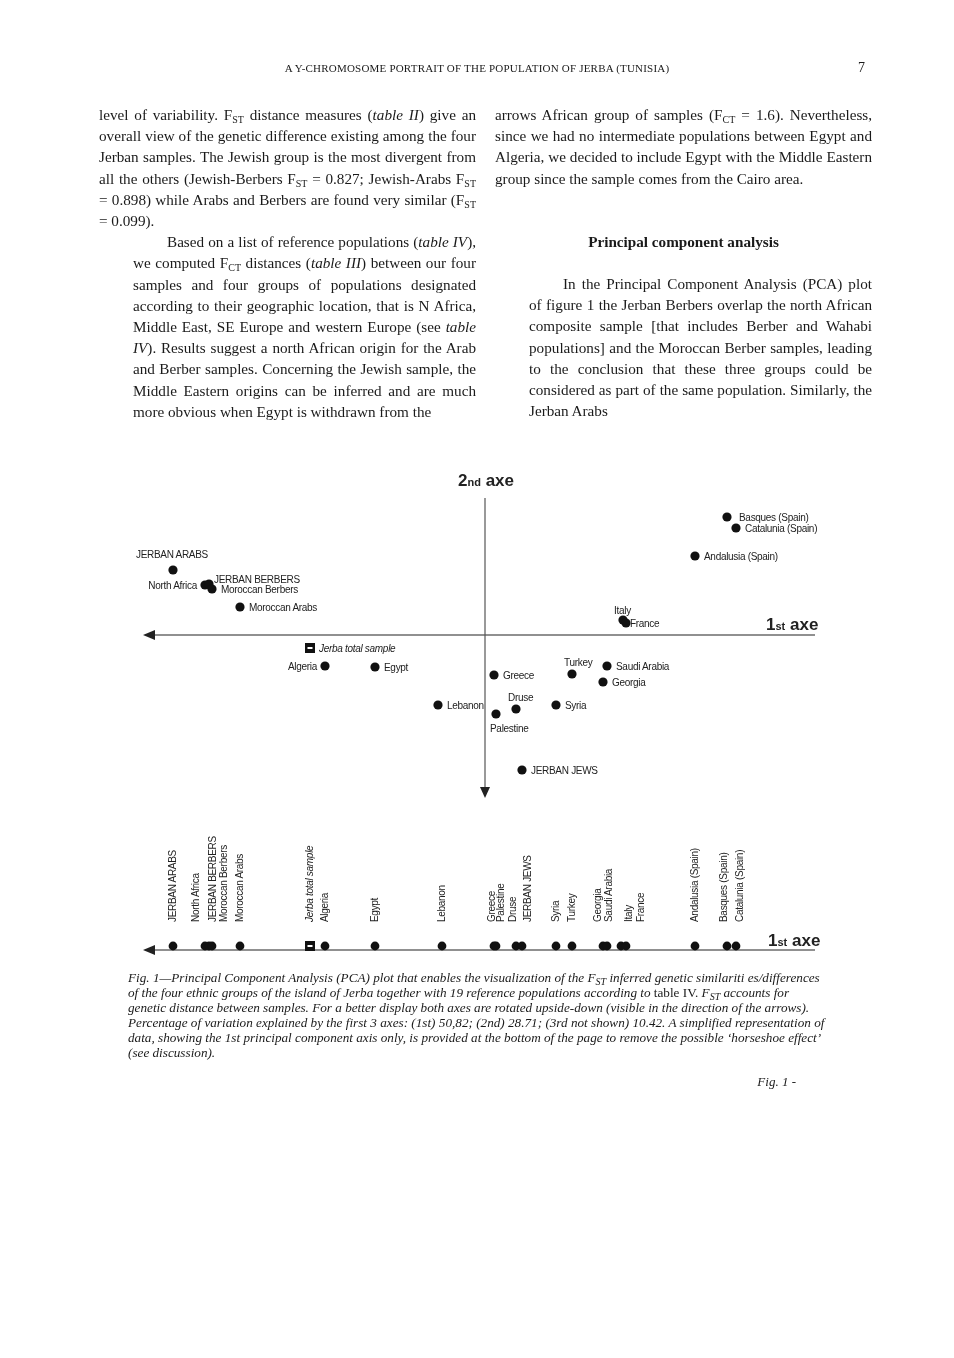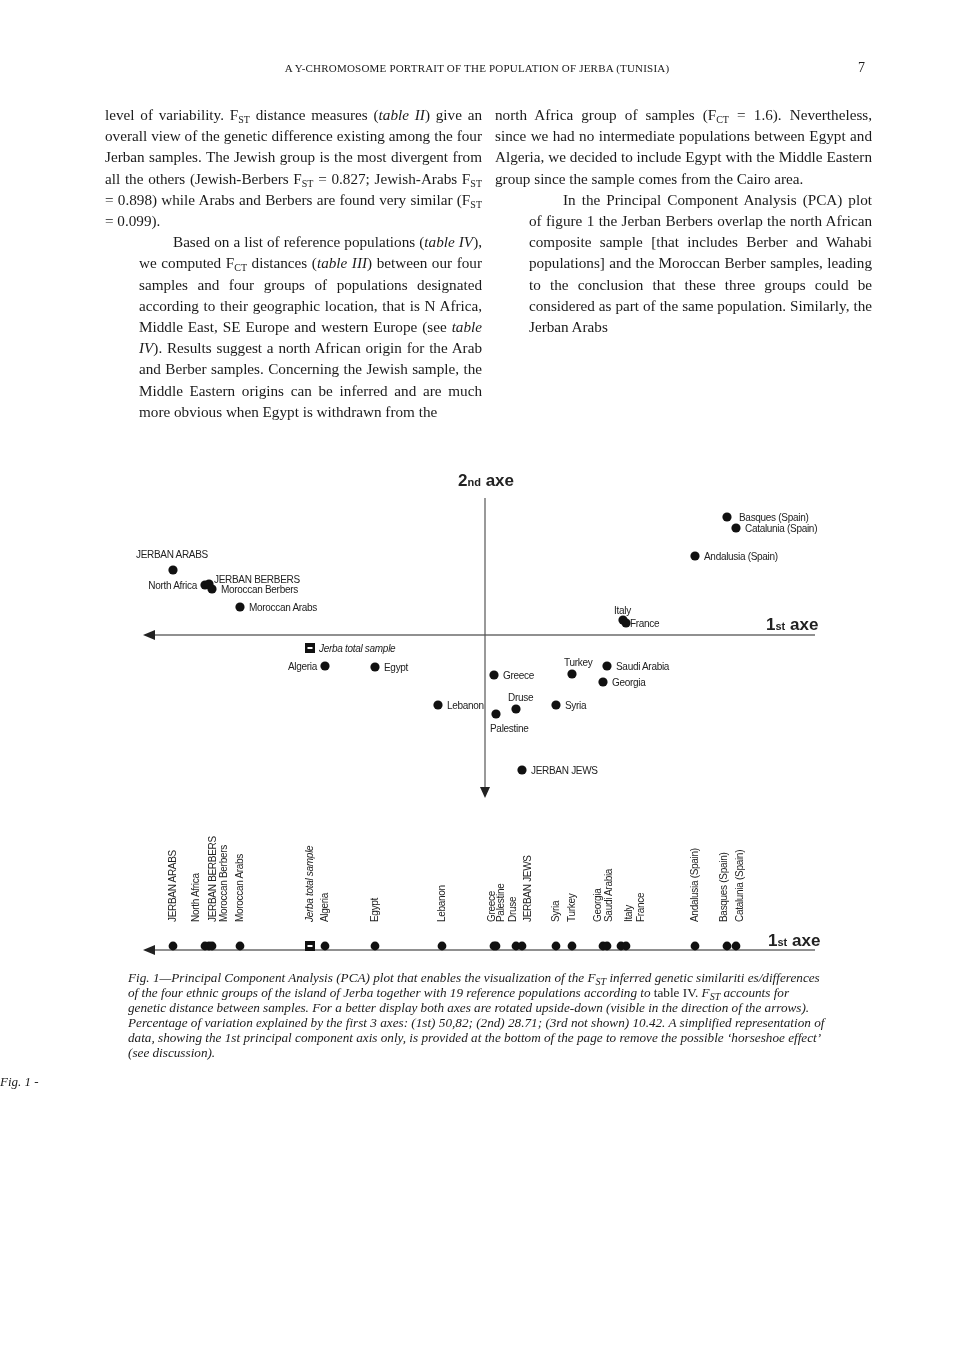--- a/index.html
+++ b/index.html
@@ -3,47 +3,48 @@
 <meta charset="utf-8">
 <style>
   html, body { margin: 0; padding: 0; background: #ffffff; }
   body { width: 954px; height: 1358px; position: relative; overflow: hidden;
          font-family: "Liberation Serif", serif; color: #1a1a1a; }
   .running-head { position: absolute; top: 62px; left: 0; width: 954px; text-align: center;
                   font-size: 11px; letter-spacing: 0.2px; }
   .page-num { position: absolute; top: 60px; left: 858px; font-size: 14px; }
   .col { position: absolute; top: 104px; width: 377px; font-size: 15.2px; line-height: 21.2px;
          text-align: justify; }
-  .col.left { left: 105px; }
+  .col.left { left: 99px; }
   .col.right { left: 495px; }
   .col p { margin: 0; }
   .col p.indent { text-indent: 34px; margin-left: 34px; }
   .section-title { text-align: center; font-weight: bold; margin: 42px 0 21px 0 !important; }
   sub { font-size: 10px; vertical-align: -3px; line-height: 0; }
   .fig { position: absolute; left: 0; top: 0; width: 954px; height: 1358px; pointer-events: none; }
   .fig text { font-family: "Liberation Sans", sans-serif; }
   .caption { position: absolute; top: 970px; left: 128px; width: 700px; text-align: left;
              font-size: 13.2px; line-height: 15px; font-style: italic; }
   .caption .up { font-style: normal; }
-  .fig-label { position: absolute; top: 1074px; left: 0; width: 796px; text-align: left;
+  .fig-label { position: absolute; top: 1074px; left: 0; width: 796px; text-align: right;
                font-size: 13px; font-style: italic; }
 </style>
 </head>
 <body>
 
 <div class="running-head">A Y-CHROMOSOME PORTRAIT OF THE POPULATION OF JERBA (TUNISIA)</div>
 <div class="page-num">7</div>
 
 <div class="col left">
   <p><span>level of variability. F</span><sub>ST</sub><span> distance measures (</span><i>table II</i><span>) give an overall view of the genetic difference existing among the four Jerban samples. The Jewish group is the most divergent from all the others (Jewish-Berbers F</span><sub>ST</sub><span> = 0.827; Jewish-Arabs F</span><sub>ST</sub><span> = 0.898) while Arabs and Berbers are found very similar (F</span><sub>ST</sub><span> = 0.099).</span></p>
   <p class="indent"><span>Based on a list of reference populations (</span><i>table IV</i><span>), we computed F</span><sub>CT</sub><span> distances (</span><i>table III</i><span>) between our four samples and four groups of populations designated according to their geographic location, that is N Africa, Middle East, SE Europe and western Europe (see </span><i>table IV</i><span>). Results suggest a north African origin for the Arab and Berber samples. Concerning the Jewish sample, the Middle Eastern origins can be inferred and are much more obvious when Egypt is withdrawn from the</span></p>
 </div>
 
 <div class="col right">
-  <p><span>north Africa group of samples (F</span><sub>CT</sub><span> = 1.6). Nevertheless, since we had no intermediate populations between Egypt and Algeria, we decided to include Egypt with the Middle Eastern group since the sample comes from the Cairo area.</span></p>
+  <p><span>arrows African group of samples (F</span><sub>CT</sub><span> = 1.6). Nevertheless, since we had no intermediate populations between Egypt and Algeria, we decided to include Egypt with the Middle Eastern group since the sample comes from the Cairo area.</span></p>
+  <p class="section-title">Principal component analysis</p>
   <p class="indent"><span>In the Principal Component Analysis (PCA) plot of figure 1 the Jerban Berbers overlap the north African composite sample [that includes Berber and Wahabi populations] and the Moroccan Berber samples, leading to the conclusion that these three groups could be considered as part of the same population. Similarly, the Jerban Arabs</span></p>
 </div>
 
 <svg class="fig" xmlns="http://www.w3.org/2000/svg" width="954" height="1358" viewBox="0 0 954 1358">
   <g id="main-plot">
     <line x1="150" y1="635" x2="815" y2="635" stroke="#222" stroke-width="1.2"></line>
     <polygon points="143,635 155,630 155,640" fill="#222"></polygon>
     <line x1="485" y1="498" x2="485" y2="790" stroke="#555" stroke-width="1.2"></line>
     <polygon points="485,798 480,787 490,787" fill="#222"></polygon>
     <text x="458" y="486" font-family="Liberation Serif, serif" font-weight="bold" font-size="17" fill="#222">

